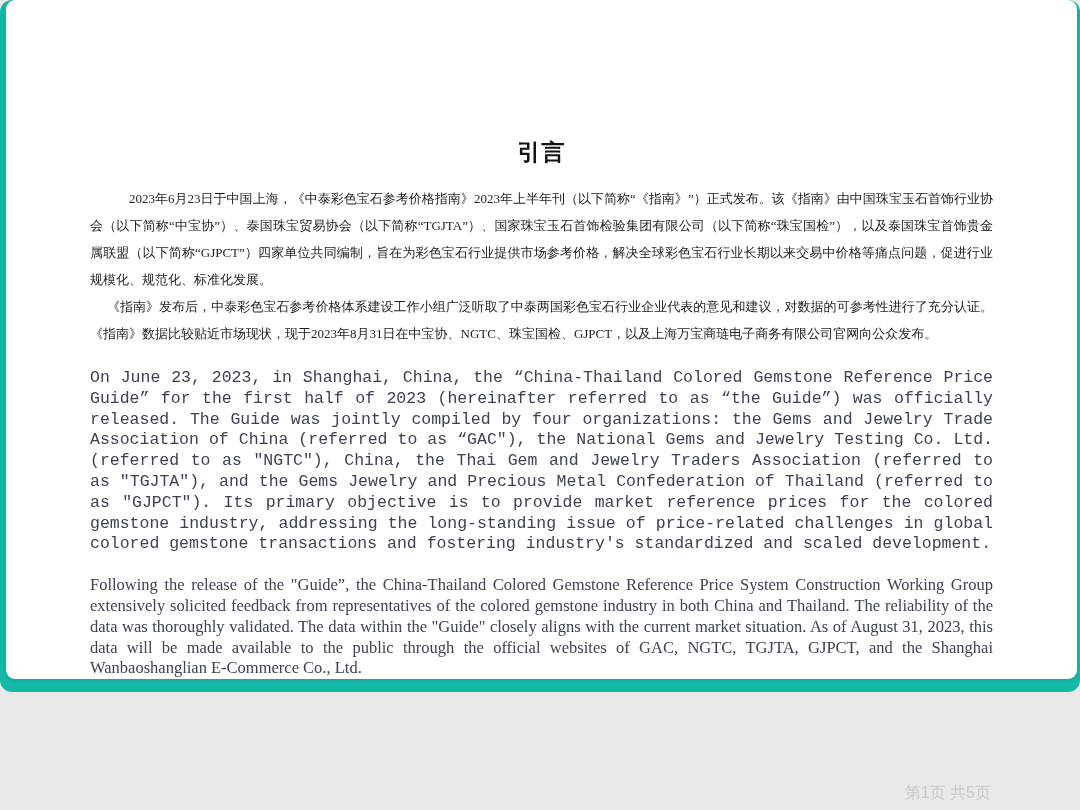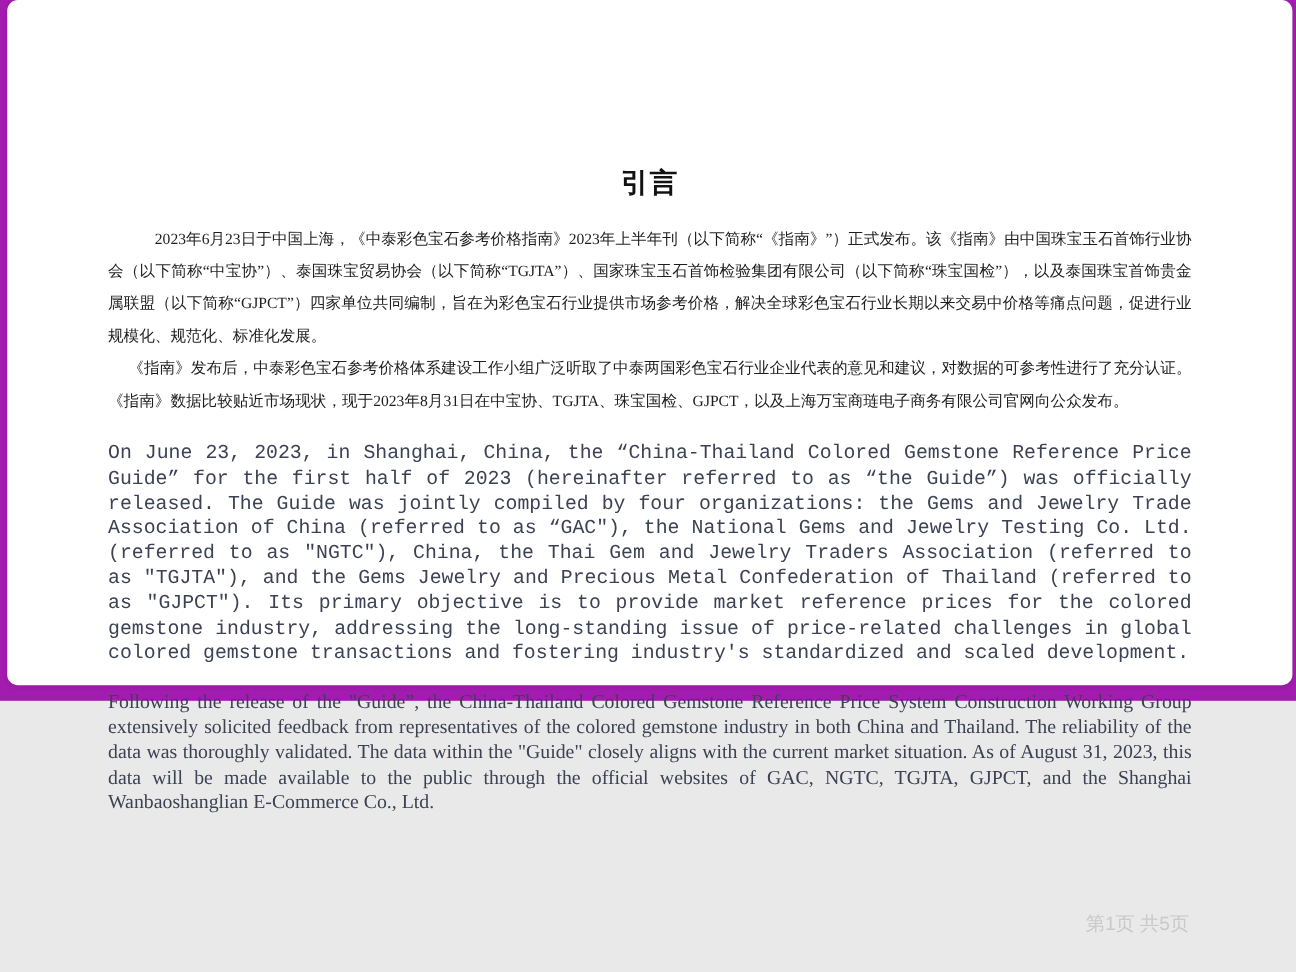--- a/index.html
+++ b/index.html
@@ -7,22 +7,23 @@
     padding: 0;
     width: 1080px;
     height: 810px;
     background: #e9e9e9;
     overflow: hidden;
     font-family: "Liberation Serif", serif;
   }
   .canvas {
     position: relative;
     width: 1080px;
-    height: 584px;
-    background: #a21caf;
+    height: 692px;
+    background: #14b8a6;
+    border-radius: 12px;
   }
   .page {
     position: absolute;
     left: 6px;
     top: 0px;
     right: 3px;
     bottom: 13px;
     background: #ffffff;
     border-radius: 9px;
     box-shadow: 0 1px 4px rgba(0,0,0,0.10);
@@ -68,39 +69,39 @@
     line-height: 20.8px;
     color: #3c4254;
     text-align: justify;
     font-family: "Liberation Serif", serif;
   }
   .p-en-1 { margin: 0; margin-top: 21px; font-family: Liberation Mono, monospace; }
   .p-en-2 { margin: 0; margin-top: 20px; }
   .footer {
     position: absolute;
     right: 86px;
-    top: 760px;
+    top: 783px;
     font-size: 16px;
     color: #c9c9c9;
     font-family: "Liberation Sans", sans-serif;
     margin-left: 40px;
   }
 </style>
 </head>
 <body>
 
 <div class="canvas">
   <div class="page">
     <div class="content">
 
       <h1 class="title-zh">引言</h1>
 
       <div class="zh-block">
         <p class="p-zh-1">2023年6月23日于中国上海，《中泰彩色宝石参考价格指南》2023年上半年刊（以下简称“《指南》”）正式发布。该《指南》由中国珠宝玉石首饰行业协会（以下简称“中宝协”）、泰国珠宝贸易协会（以下简称“TGJTA”）、国家珠宝玉石首饰检验集团有限公司（以下简称“珠宝国检”），以及泰国珠宝首饰贵金属联盟（以下简称“GJPCT”）四家单位共同编制，旨在为彩色宝石行业提供市场参考价格，解决全球彩色宝石行业长期以来交易中价格等痛点问题，促进行业规模化、规范化、标准化发展。</p>
-        <p class="p-zh-2">《指南》发布后，中泰彩色宝石参考价格体系建设工作小组广泛听取了中泰两国彩色宝石行业企业代表的意见和建议，对数据的可参考性进行了充分认证。《指南》数据比较贴近市场现状，现于2023年8月31日在中宝协、TGJTA、珠宝国检、GJPCT，以及上海万宝商琏电子商务有限公司官网向公众发布。</p>
+        <p class="p-zh-2">《指南》发布后，中泰彩色宝石参考价格体系建设工作小组广泛听取了中泰两国彩色宝石行业企业代表的意见和建议，对数据的可参考性进行了充分认证。《指南》数据比较贴近市场现状，现于2023年8月31日在中宝协、NGTC、珠宝国检、GJPCT，以及上海万宝商琏电子商务有限公司官网向公众发布。</p>
       </div>
 
 
       <div class="en-block">
         <p class="p-en-1">On June 23, 2023, in Shanghai, China, the “China-Thailand Colored Gemstone Reference Price Guide” for the first half of 2023 (hereinafter referred to as “the Guide”) was officially released. The Guide was jointly compiled by four organizations: the Gems and Jewelry Trade Association of China (referred to as “GAC"), the National Gems and Jewelry Testing Co. Ltd. (referred to as "NGTC"), China, the Thai Gem and Jewelry Traders Association (referred to as "TGJTA"), and the Gems Jewelry and Precious Metal Confederation of Thailand (referred to as "GJPCT"). Its primary objective is to provide market reference prices for the colored gemstone industry, addressing the long-standing issue of price-related challenges in global colored gemstone transactions and fostering industry's standardized and scaled development.</p>
         <p class="p-en-2">Following the release of the "Guide”, the China-Thailand Colored Gemstone Reference Price System Construction Working Group extensively solicited feedback from representatives of the colored gemstone industry in both China and Thailand. The reliability of the data was thoroughly validated. The data within the "Guide" closely aligns with the current market situation. As of August 31, 2023, this data will be made available to the public through the official websites of GAC, NGTC, TGJTA, GJPCT, and the Shanghai Wanbaoshanglian E-Commerce Co., Ltd.</p>
       </div>
 
     </div>
 

